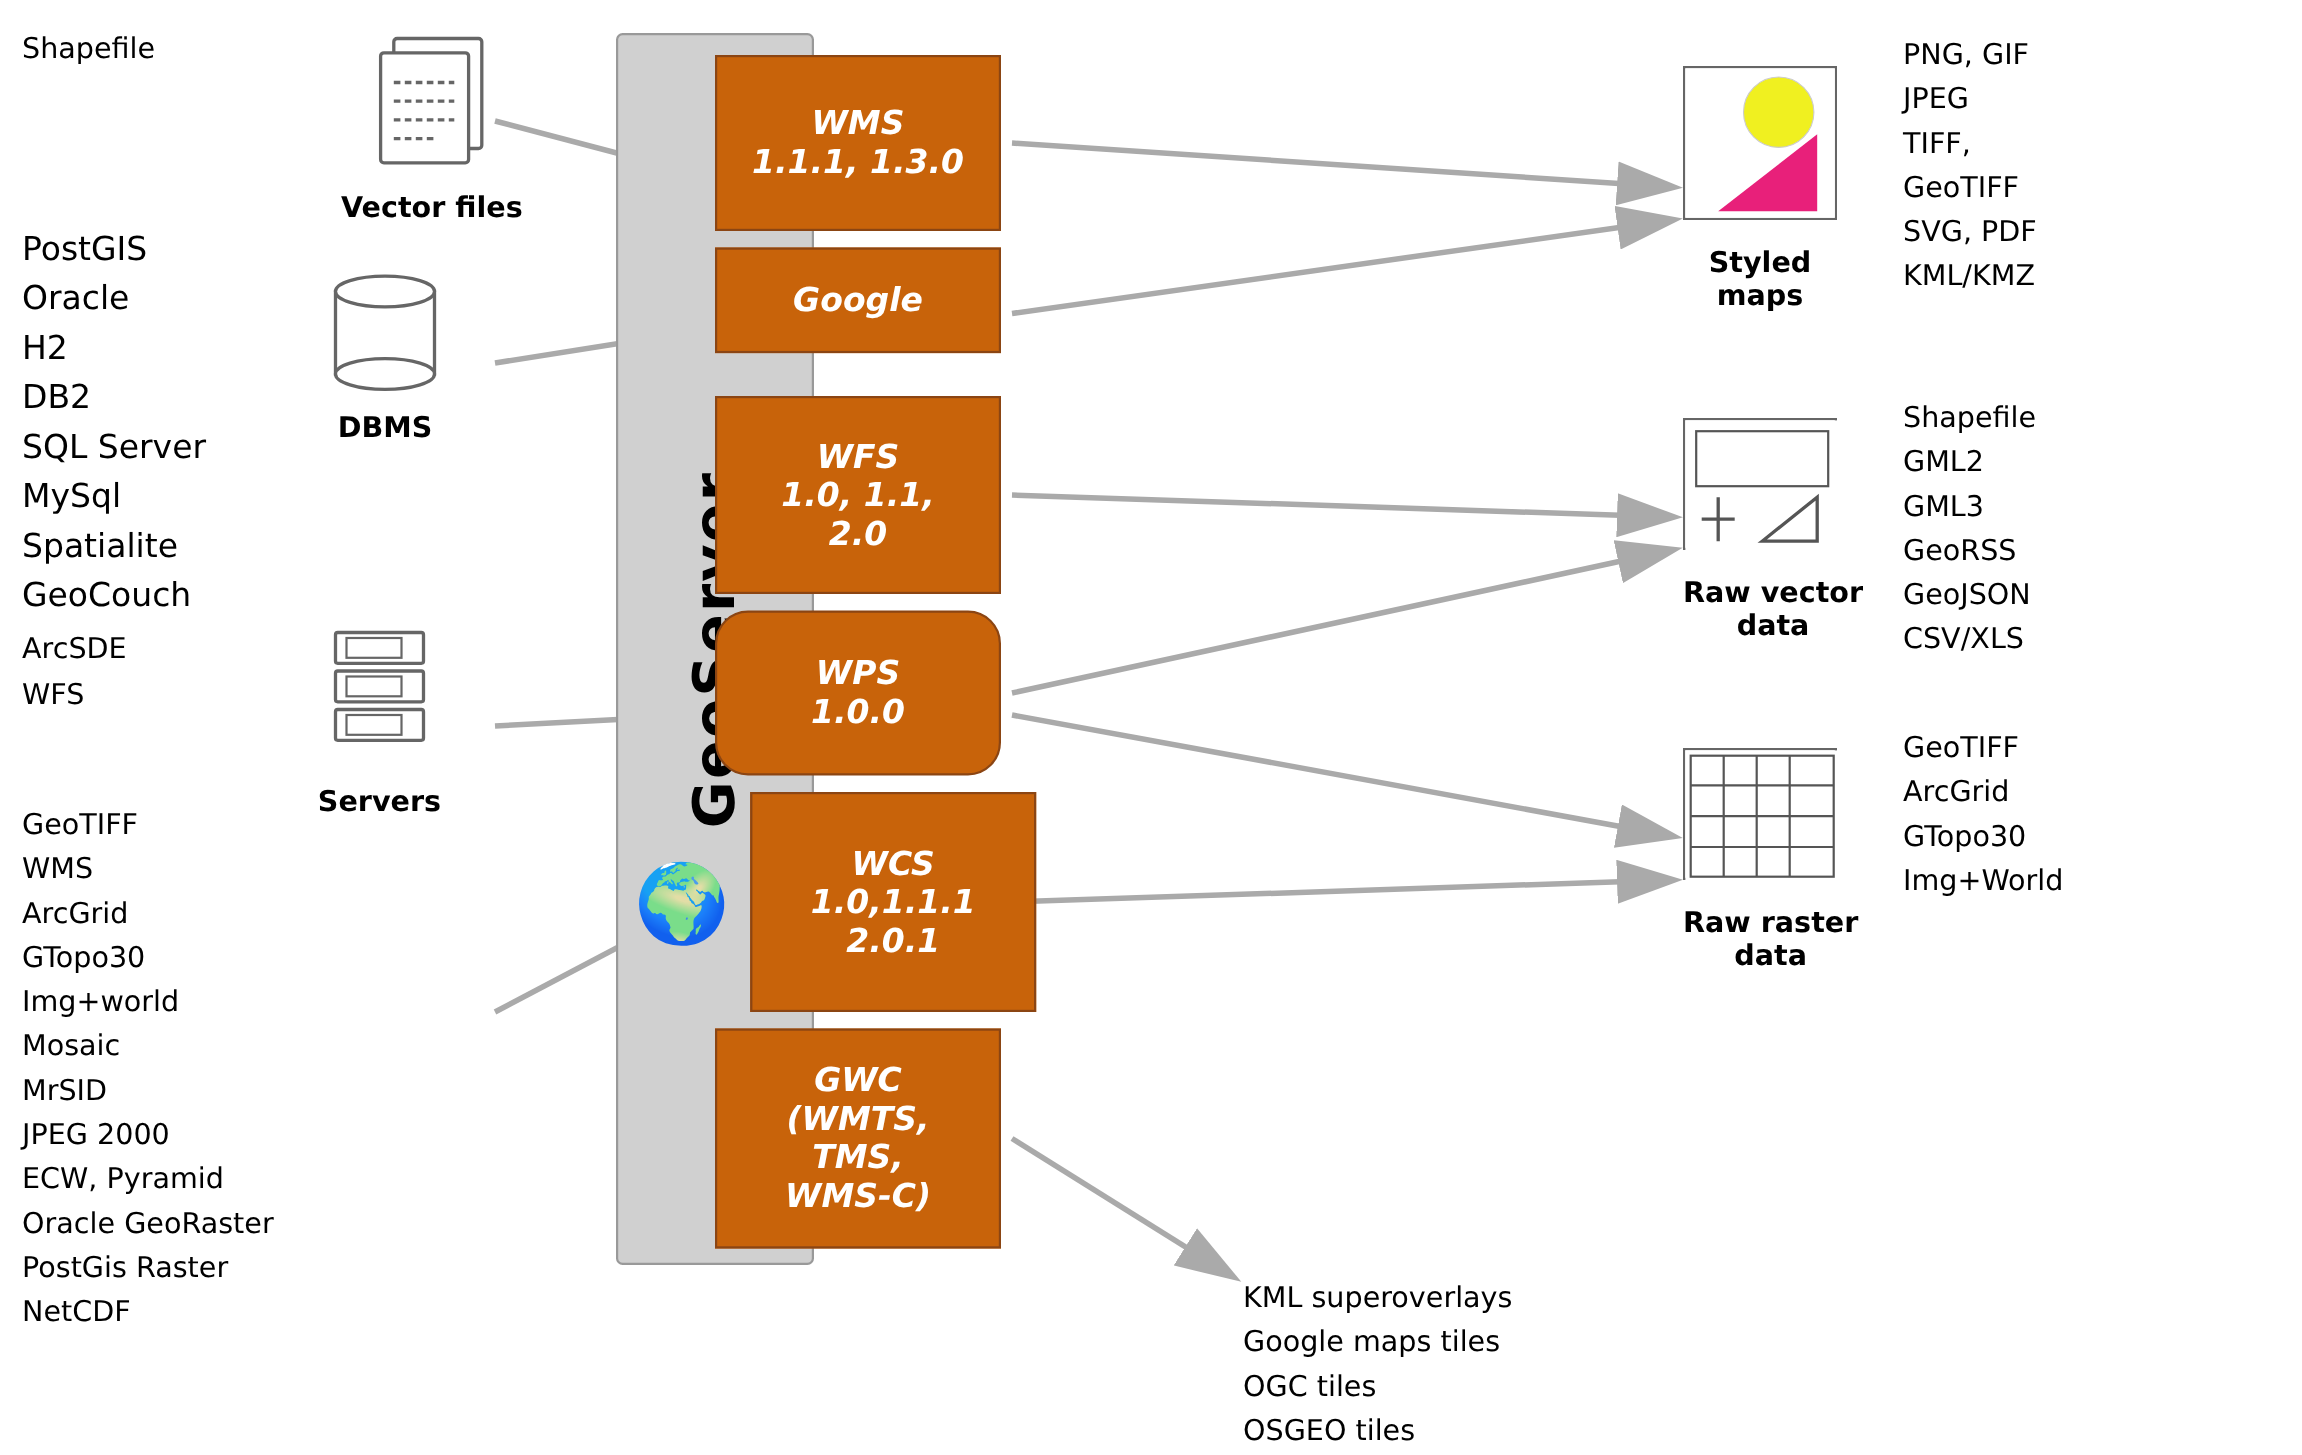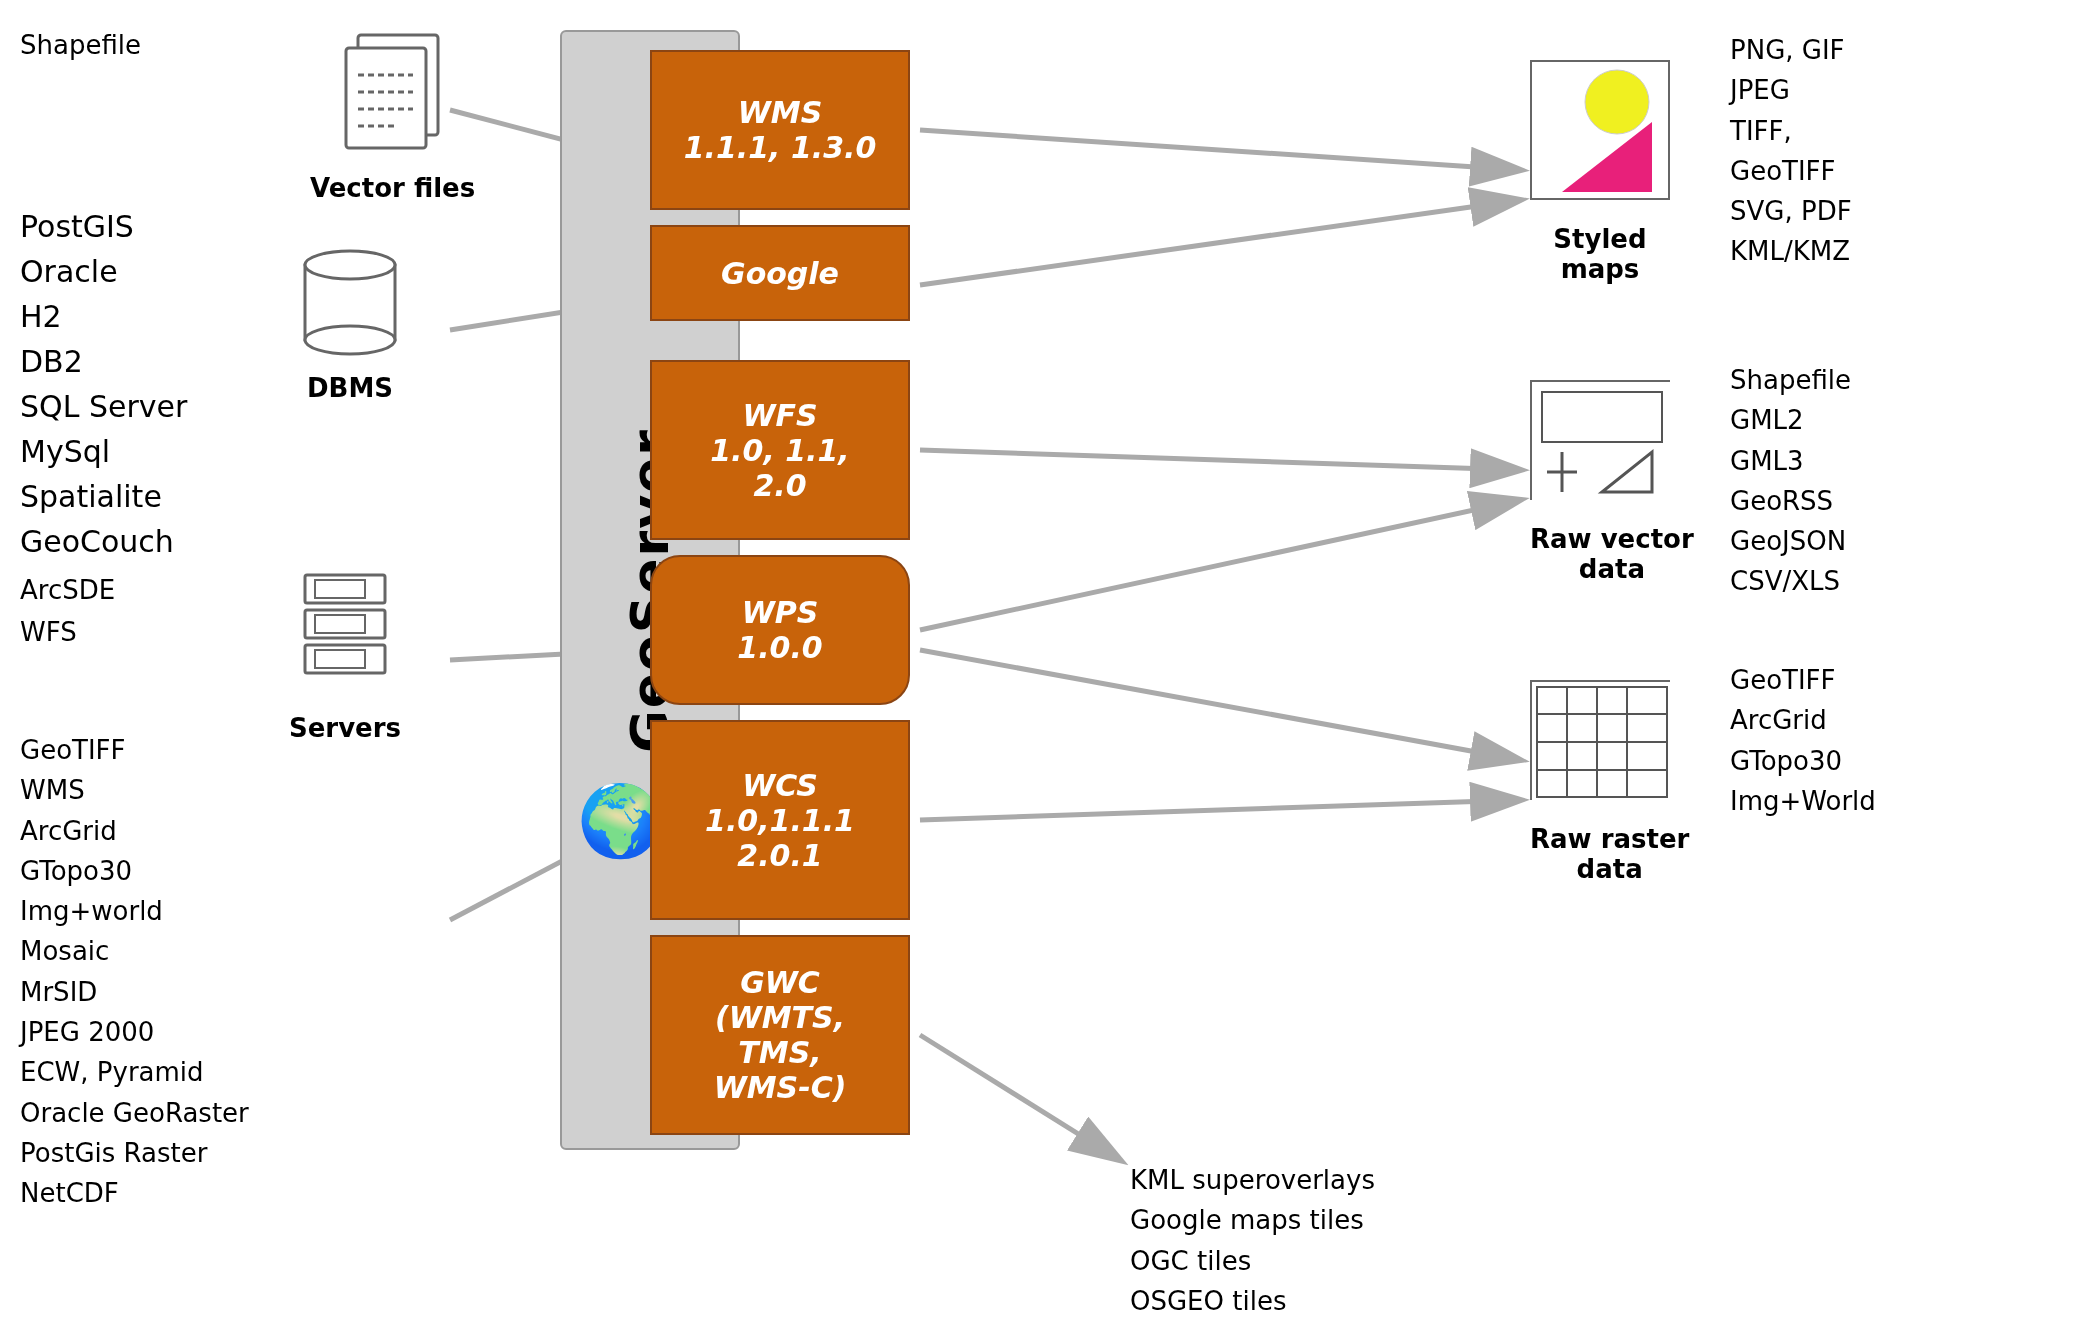--- a/index.html
+++ b/index.html
@@ -126,21 +126,21 @@
       font-style: italic;
       font-size: 30px;
       font-weight: bold;
       padding: 10px;
     }
 
     .service-wms { top: 50px; height: 160px; }
     .service-google { top: 225px; height: 96px; }
     .service-wfs { top: 360px; height: 180px; }
     .service-wps { top: 555px; height: 150px; border-radius: 30px; }
-    .service-wcs { top: 720px; height: 200px; }
+    .service-wcs { top: 720px; height: 200px; margin-left: 32px; }
     .service-gwc { top: 935px; height: 200px; }
 
     
     .globe-icon {
       position: absolute;
       left: 577px;
       top: 780px;
       font-size: 70px;
     }
 

